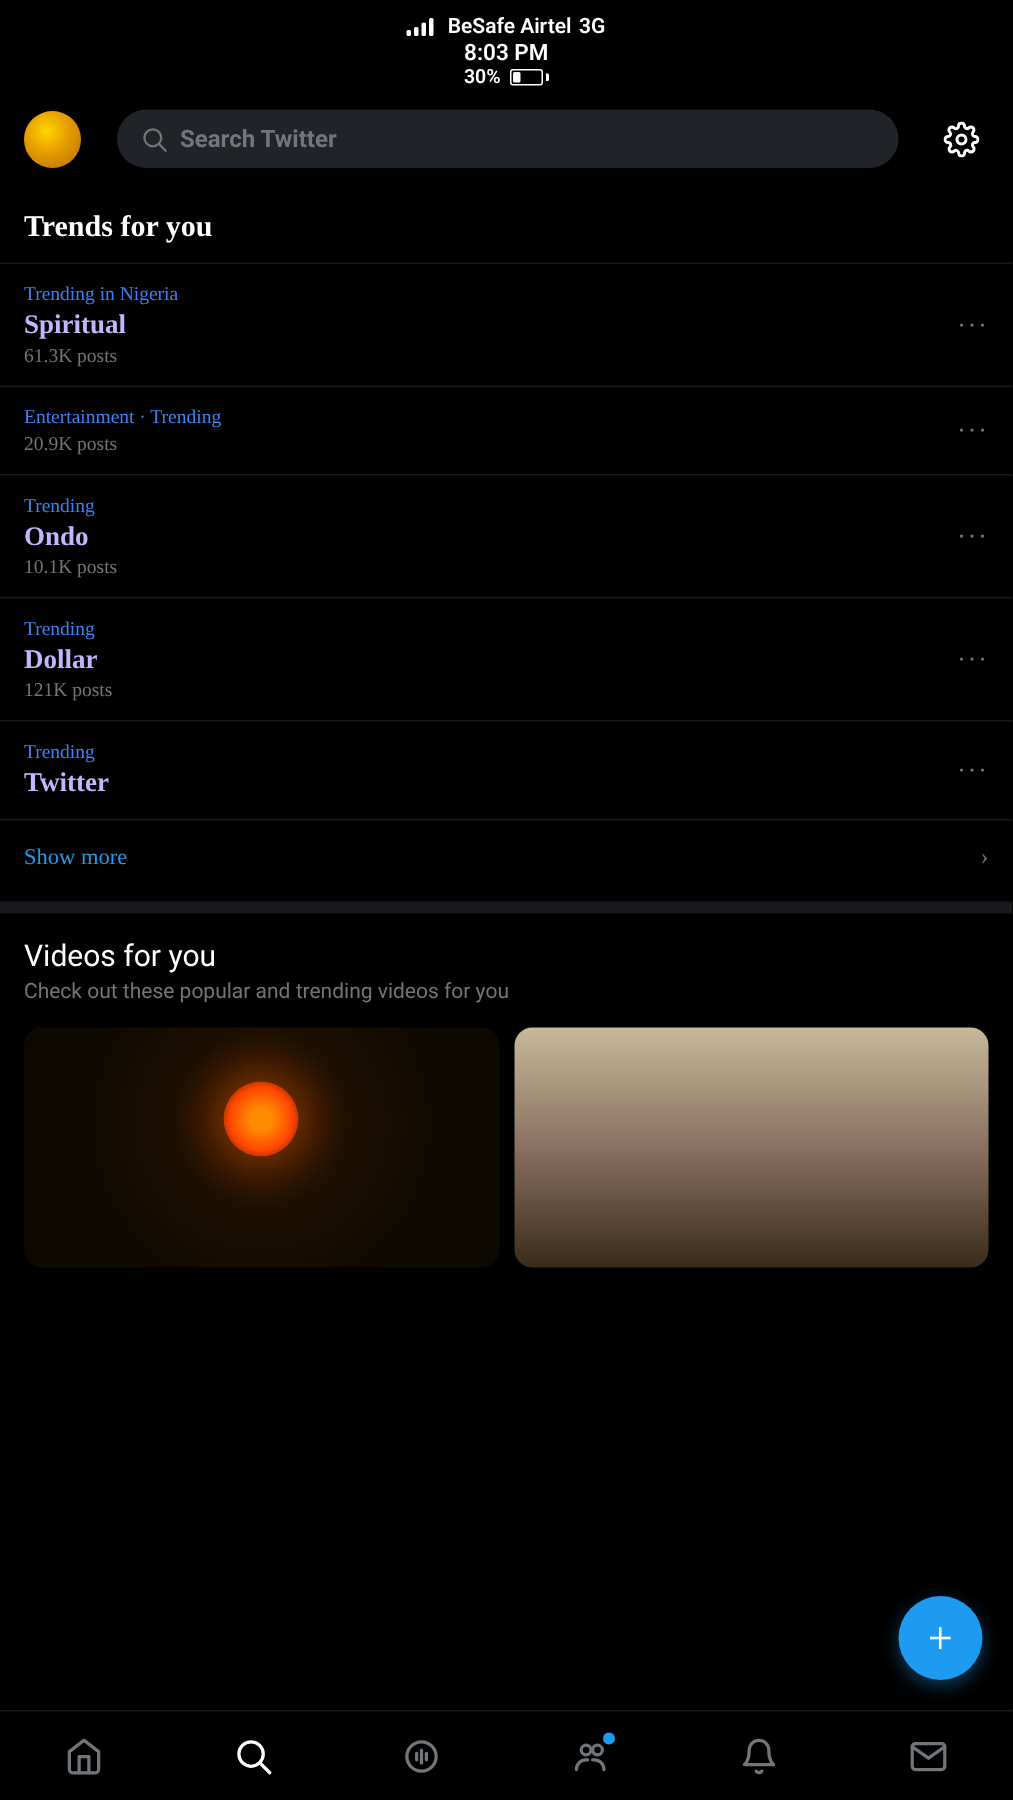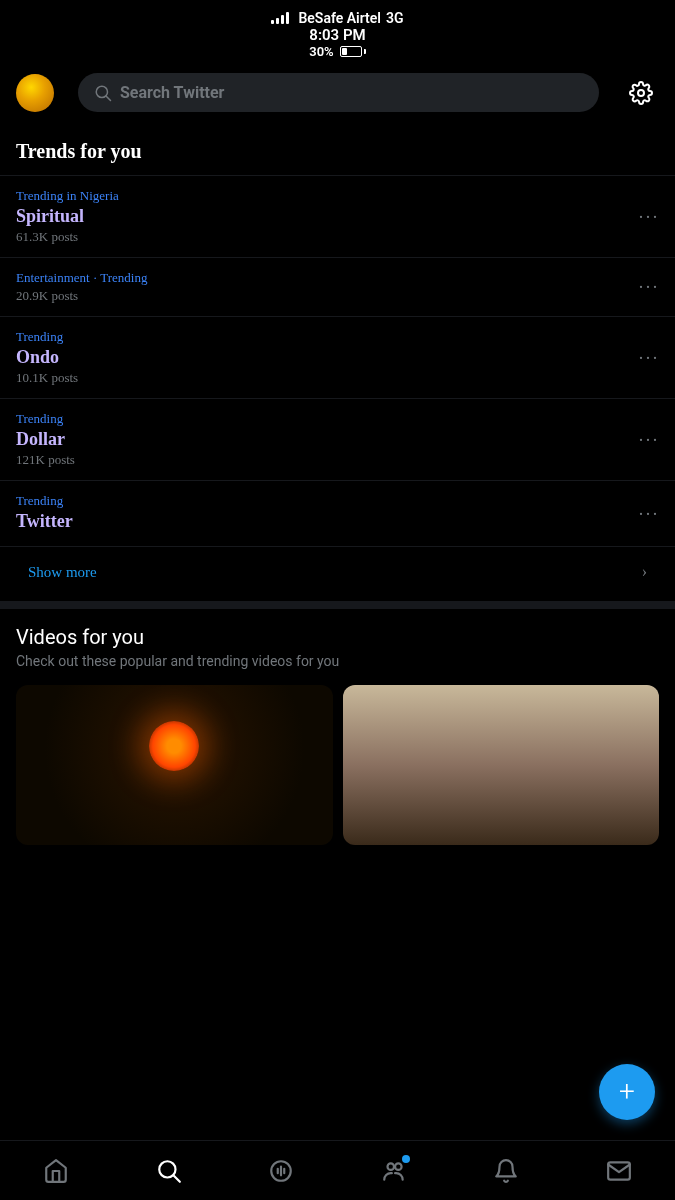--- a/index.html
+++ b/index.html
@@ -126,21 +126,21 @@
       color: #71767b;
       font-size: 18px;
       letter-spacing: 1px;
     }
 
     
     .show-more-row {
       display: flex;
       align-items: center;
       justify-content: space-between;
-      padding: 16px 28px;
+      padding: 16px 16px;
       border-top: 1px solid #16181c;
       cursor: pointer;
     }
     .show-more-text {
       color: #1d9bf0;
       font-size: 15px;
     }
     .show-more-chevron {
       color: #71767b;
       font-size: 16px;

